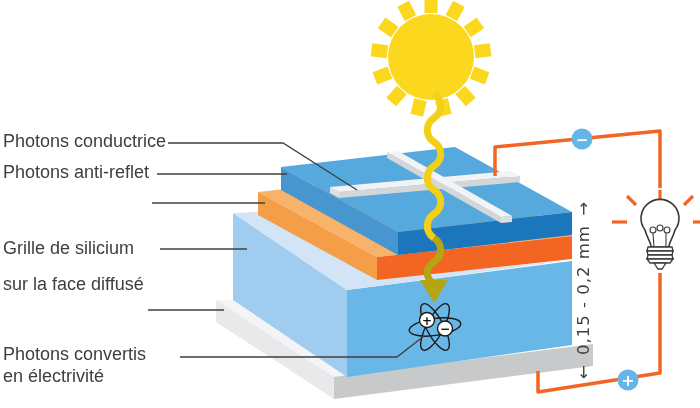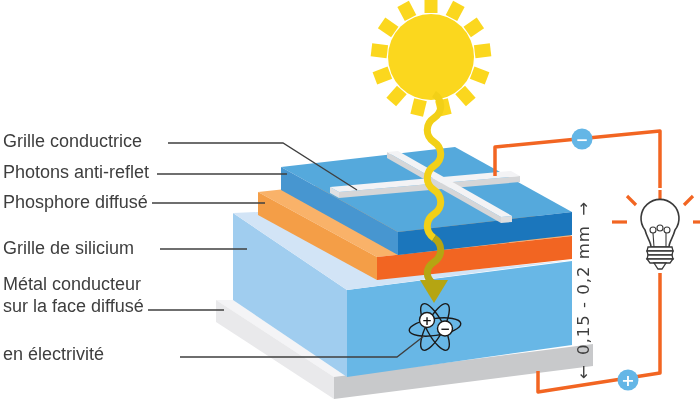--- a/index.html
+++ b/index.html
@@ -134,32 +134,29 @@
     </g>
 
     <text x="589" y="290" transform="rotate(-90 589 290)" text-anchor="middle" class="svg-text" font-size="16.5" letter-spacing="1" fill="#3E3E3E">
       <tspan>←</tspan>
       <tspan dx="3">0,15 - 0,2 mm</tspan>
       <tspan dx="3">→</tspan>
     </text>
   </svg>
 
   <div class="layer-label" style="top:130px">
-    <span>Grille conductrice</span>
+    <span>Photons conductrice</span>
   </div>
   <div class="layer-label" style="top:161px">
     <span>Photons anti-reflet</span>
-  </div>
-  <div class="layer-label" style="top:191px">
-    <span>Phosphore diffusé</span>
   </div>
   <div class="layer-label" style="top:237px">
     <span>Grille de silicium</span>
   </div>
   <div class="layer-label" style="top:273px">
-    <div>Métal conducteur</div>
     <div>sur la face diffusé</div>
   </div>
   <div class="layer-label" style="top:343px">
+    <div>Photons convertis</div>
     <div>en électrivité</div>
   </div>
 
 </div>
 
 </body></html>

